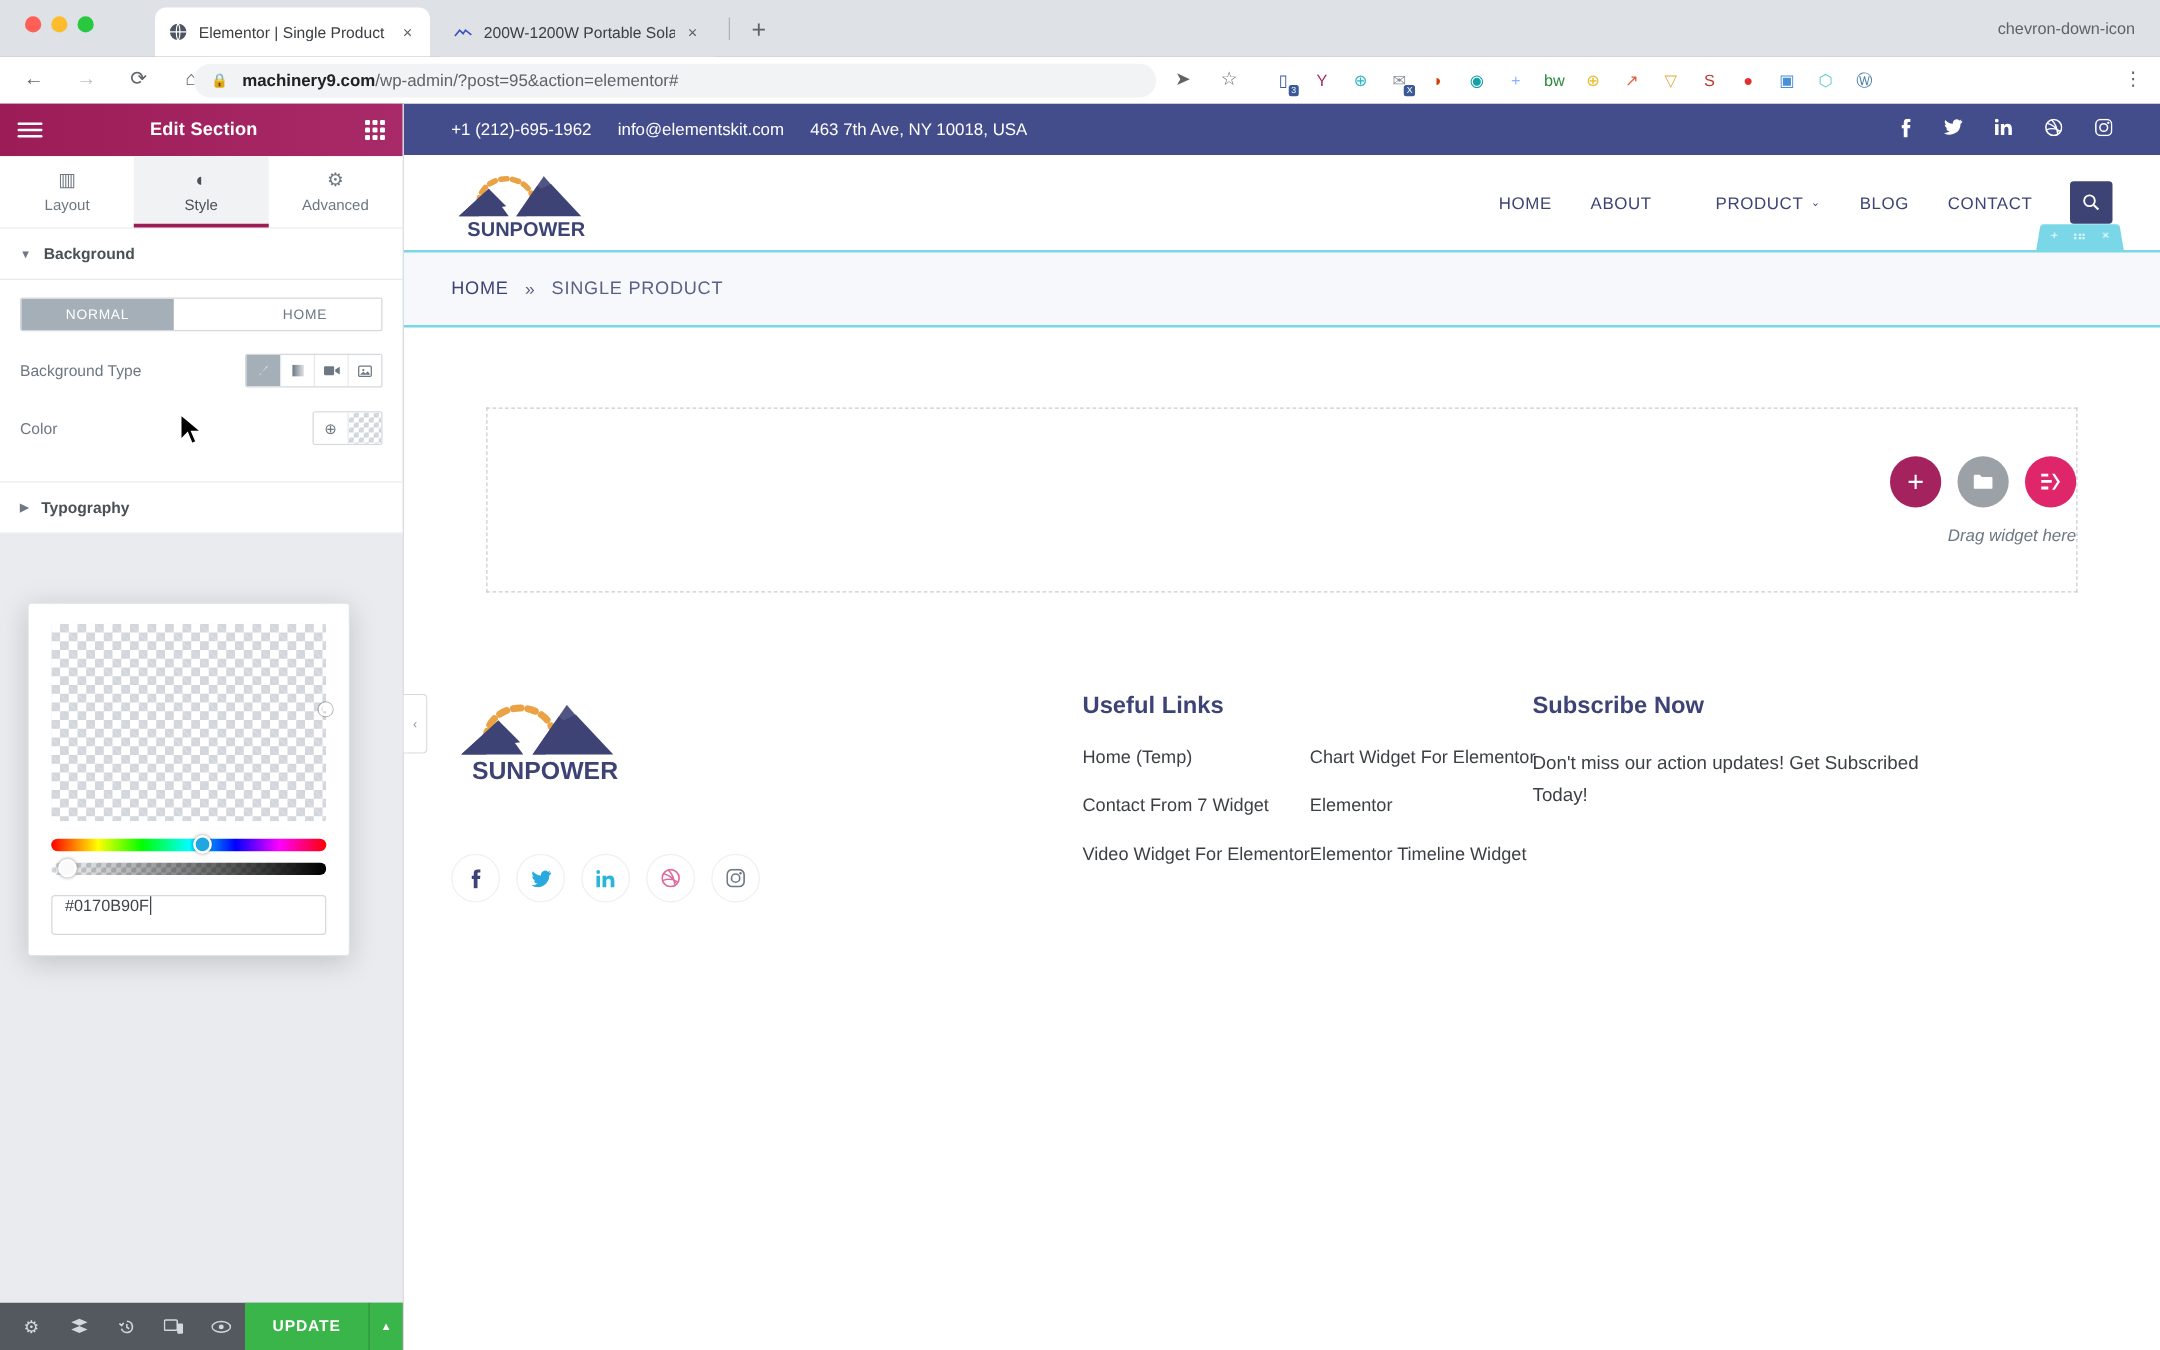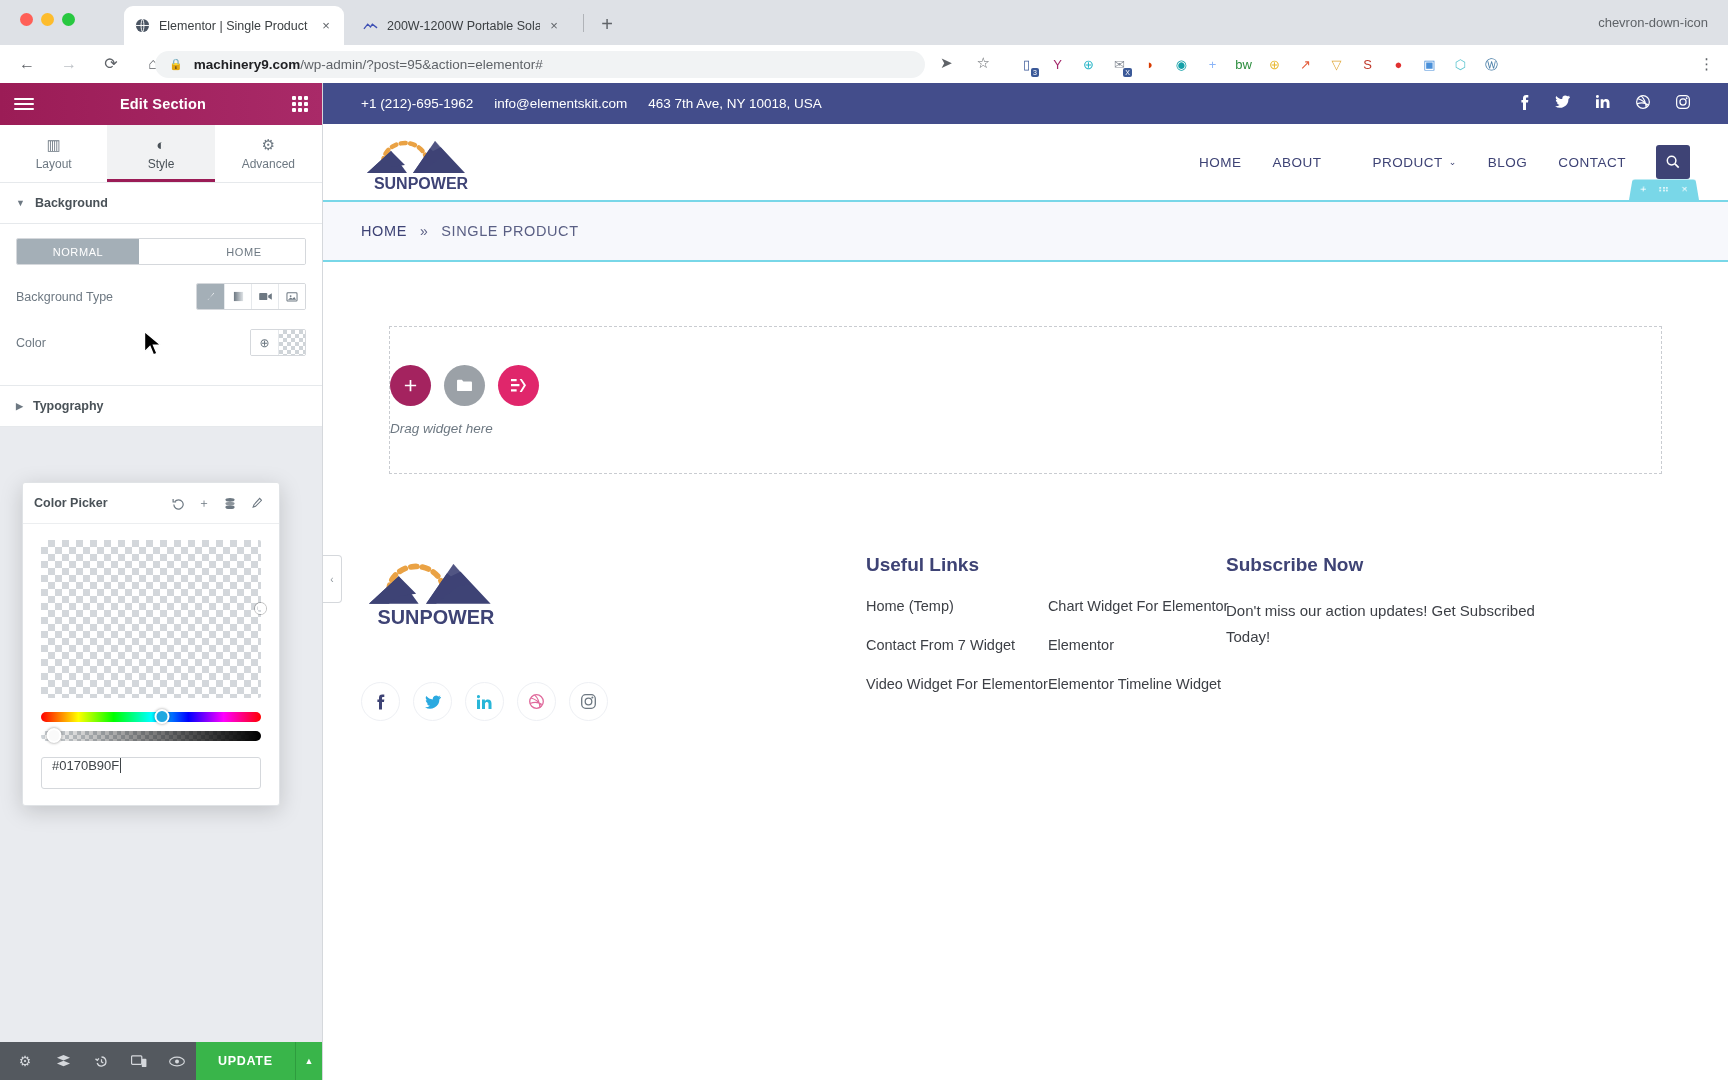--- a/index.html
+++ b/index.html
@@ -230,21 +230,21 @@
     border-radius: 3px 3px 0 0; color: #fff; font-size: 11px;
     transform: perspective(22px) rotateX(6deg); transform-origin: bottom;
   }
   .section-handle .sh { cursor: pointer; line-height: 11px; }
   .sh-grid { display: grid; grid-template-columns: repeat(3,2px); grid-template-rows: repeat(2,2px); gap: 1.5px; }
   .sh-grid i { background: #fff; width: 2px; height: 2px; border-radius: 50%; }
 
   .dropzone-wrap { padding: 64px 66px 0; }
   .dropzone {
     height: 148px; border: 1px dashed #c9ccd1; display: flex; flex-direction: column;
-    align-items: flex-start; justify-content: center; gap: 15px;
+    align-items: flex-end; justify-content: center; gap: 15px;
   }
   .dz-btns { display: flex; gap: 13px; }
   .circbtn { width: 41px; height: 41px; border-radius: 50%; display: flex; align-items: center;
              justify-content: center; color: #fff; font-size: 17px; cursor: pointer; }
   .circbtn.pink { background: #a4235f; }
   .circbtn.gray { background: #9ba1a7; }
   .circbtn.ek { background: #e0266b; }
   .dz-label { font-size: 13.5px; color: #6d7882; font-style: italic; }
 
   
@@ -430,44 +430,20 @@
 
       <div class="ctrl-row">
         <span class="ctrl-label">Color</span>
         <div class="colorbtns">
           <div class="cb">⊕</div>
           <div class="swatch"></div>
         </div>
       </div>
 
       <div class="cp">
-        <div class="cp-head">
-          <span class="cp-title">Color Picker</span>
-          <span class="cp-tools">
-            <span class="t">
-              <svg width="13" height="13" viewBox="0 0 14 14">
-                  <path d="M3 5a5 5 0 1 1-1 3" stroke="#6d7882" stroke-width="1.3" fill="none"></path>
-                  <path d="M1.2 2.2v3.2h3.2" stroke="#6d7882" stroke-width="1.3" fill="none"></path>
-                </svg>
-            </span>
-            <span class="t">＋</span>
-            <span class="t">
-              <svg width="12" height="13" viewBox="0 0 13 14">
-                  <ellipse cx="6.5" cy="3" rx="5" ry="2" fill="#6d7882"></ellipse>
-                  <ellipse cx="6.5" cy="7" rx="5" ry="2" fill="#8d959c"></ellipse>
-                  <ellipse cx="6.5" cy="11" rx="5" ry="2" fill="#6d7882"></ellipse>
-                </svg>
-            </span>
-            <span class="t">
-              <svg width="12" height="13" viewBox="0 0 13 14">
-                  <path d="M10.5 1.5l2 2-6.5 6.5-2.6.9.9-2.6z" stroke="#6d7882" stroke-width="1.2" fill="none"></path>
-                </svg>
-            </span>
-          </span>
-        </div>
         <div class="cp-body">
           <div class="sat">
             <span class="sat-knob"></span>
           </div>
           <div class="hue">
             <span class="hue-knob" id="hue-knob" style="left: 55%;"></span>
           </div>
           <div class="alpha">
             <span class="alpha-knob" id="alpha-knob" style="left: 6%;"></span>
           </div>

